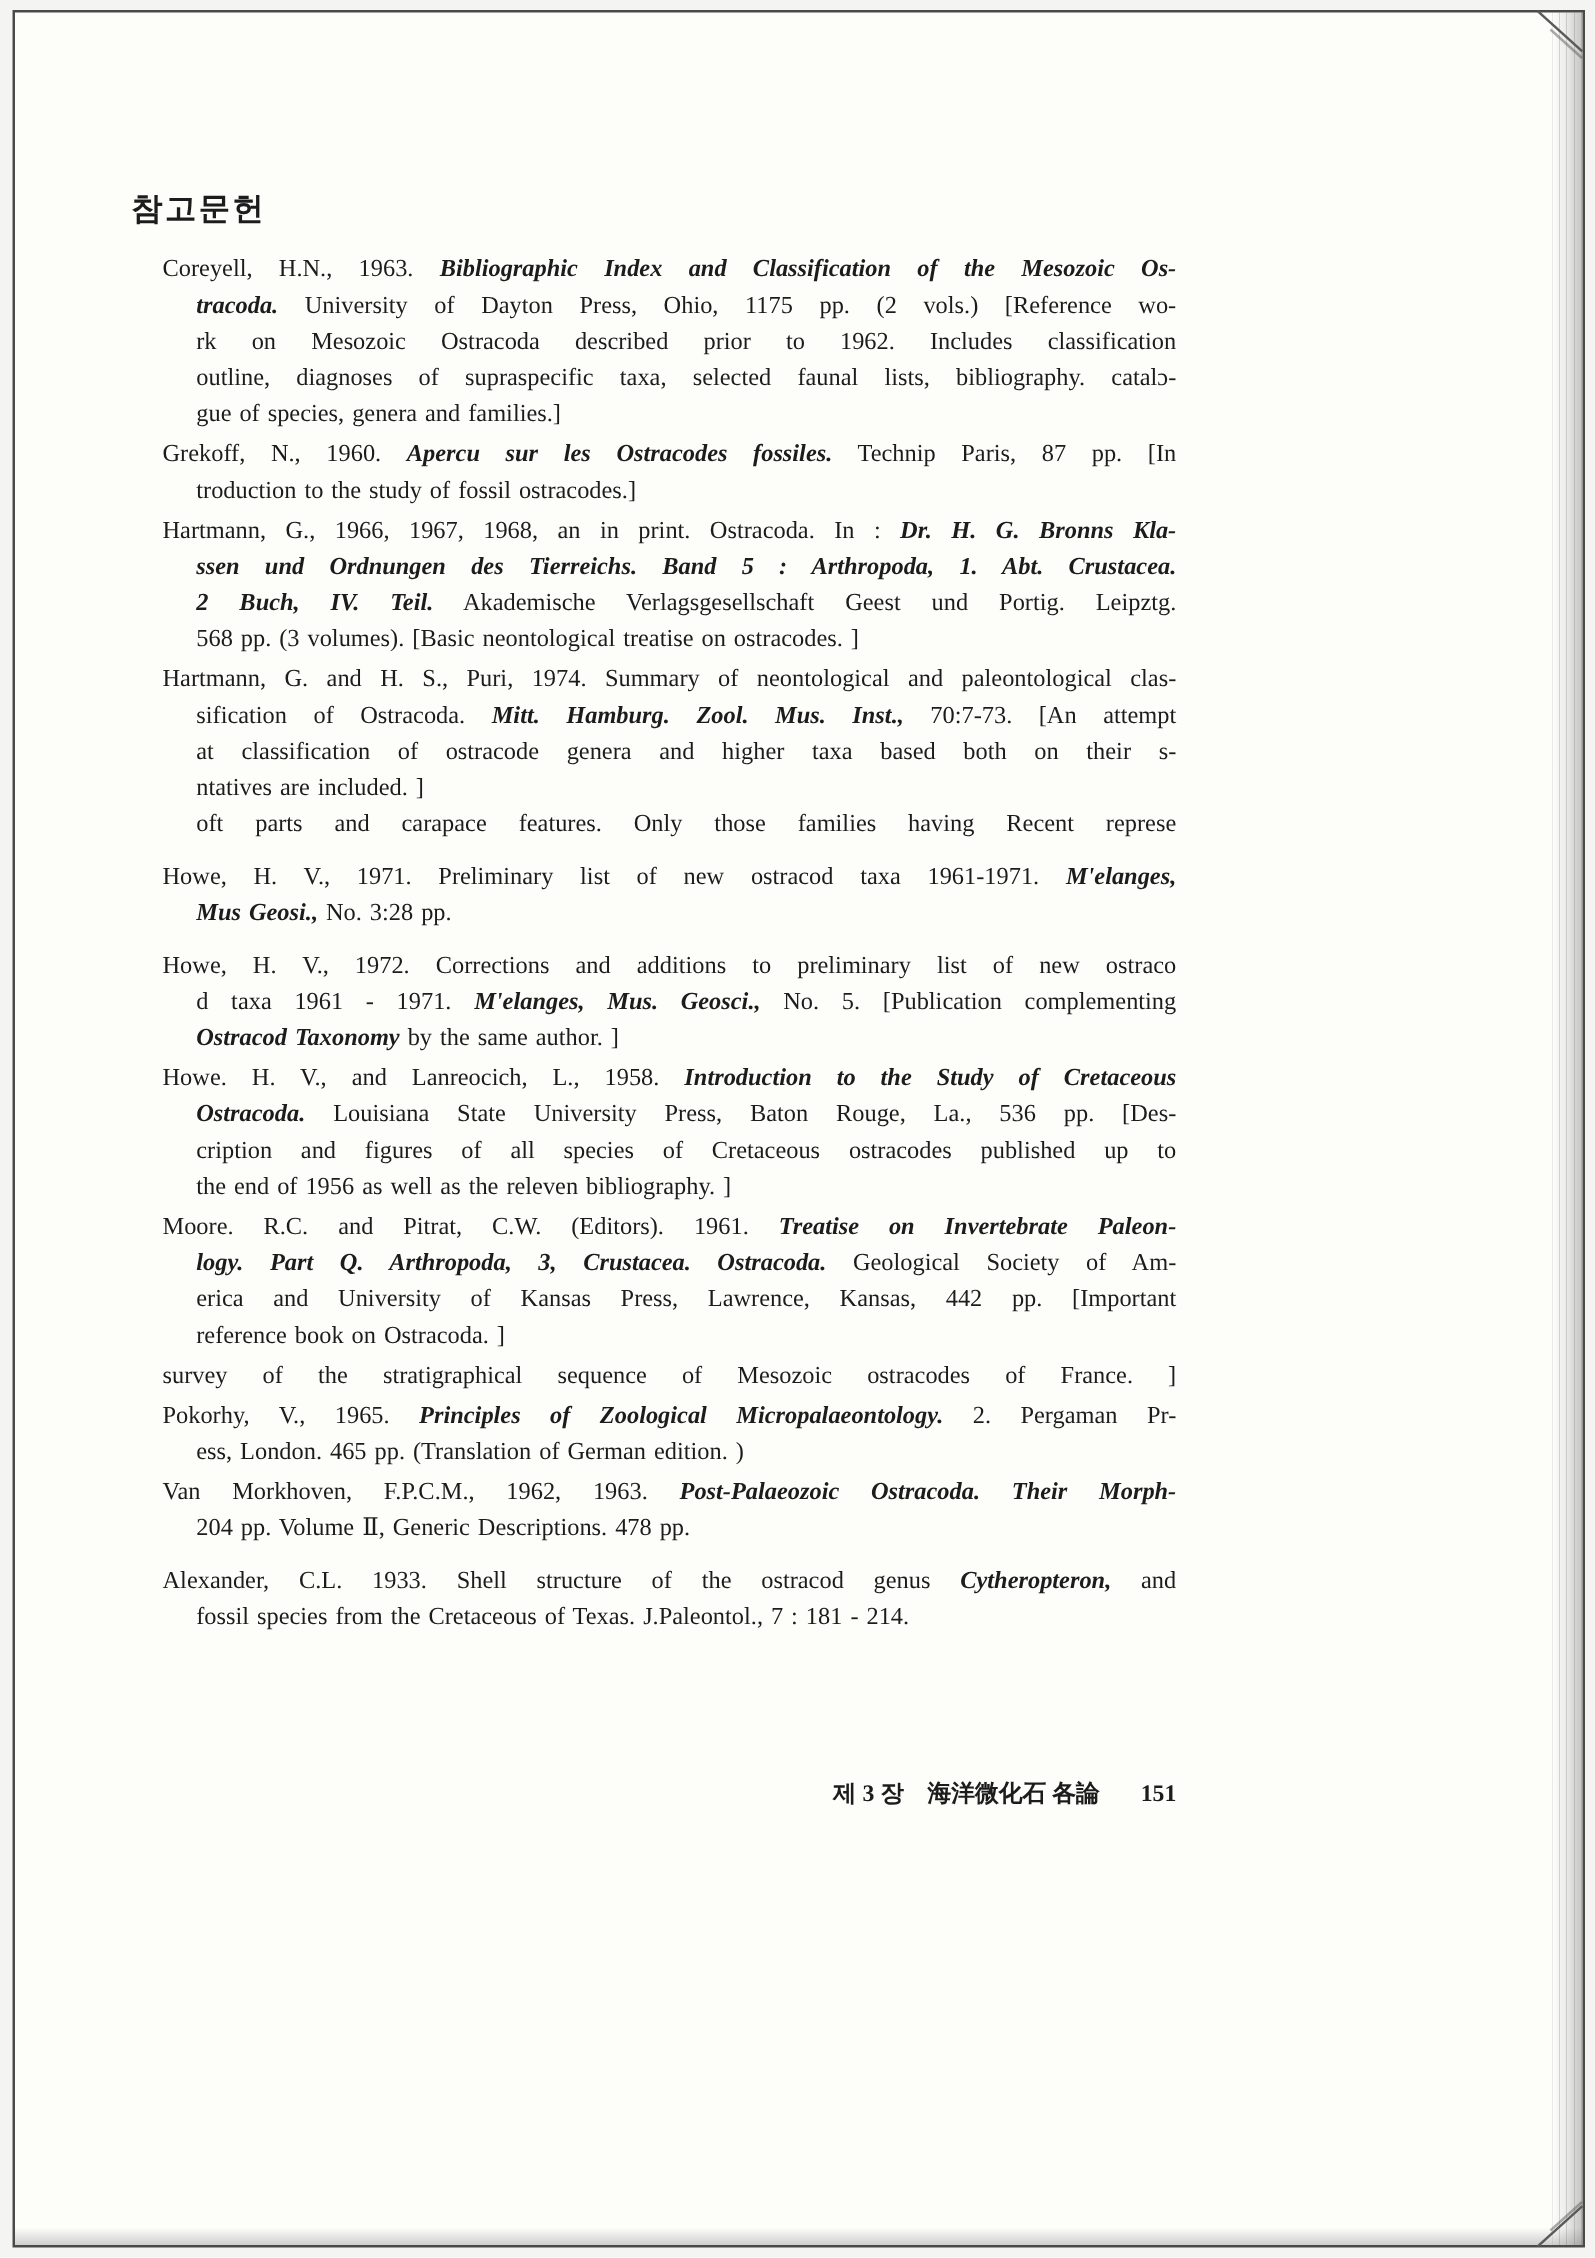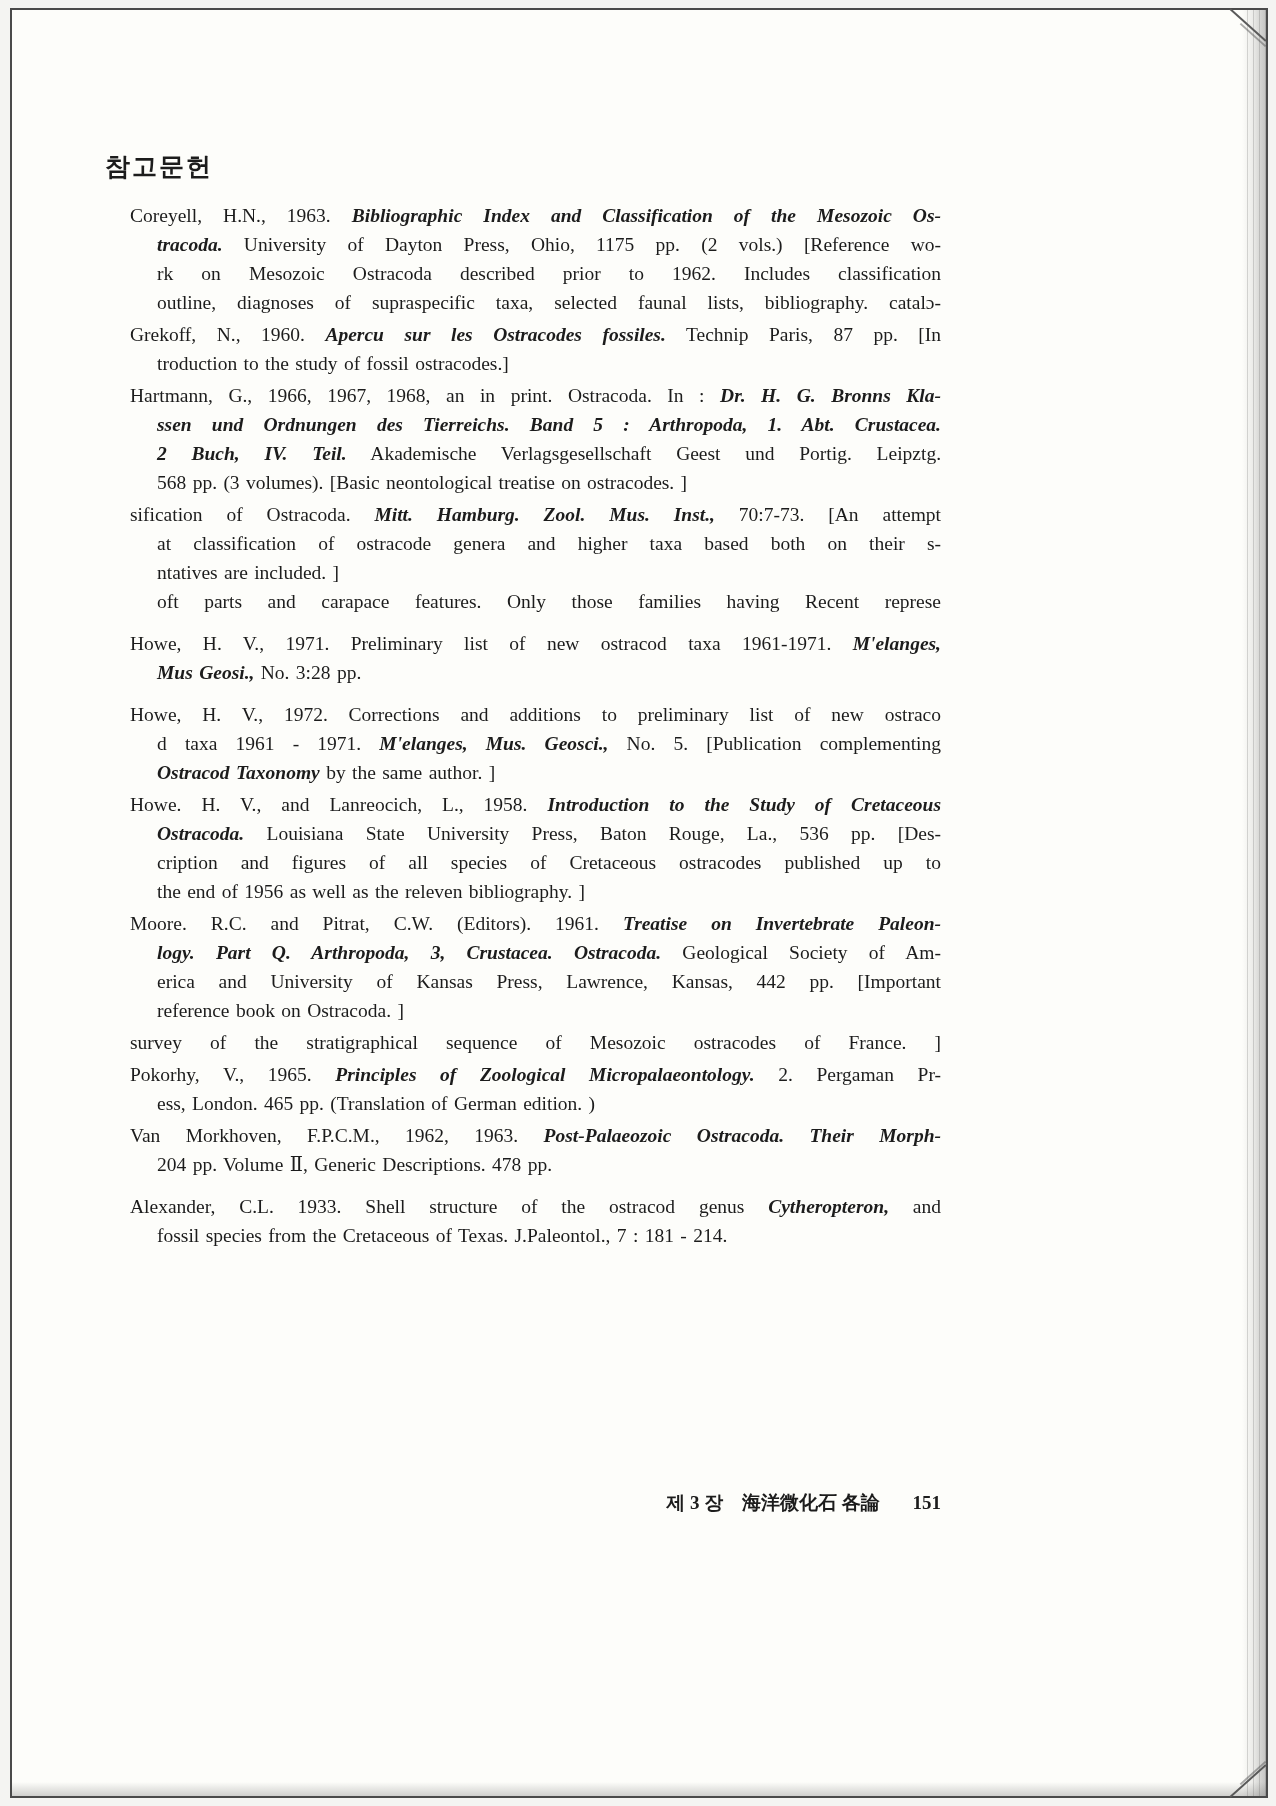--- a/index.html
+++ b/index.html
@@ -59,21 +59,21 @@
     word-spacing: 1.5px;
     white-space: normal;
     margin-left: 25px;
   }
   .line + .line { padding-left: 27px; }
   .line.j { text-align: justify; text-align-last: justify; }
   .it { font-style: italic; font-weight: 600; }
 
   .footer {
     position: absolute;
-    left: 93px; top: 1480px; width: 836px;
+    left: 93px; top: 1412px; width: 836px;
     text-align: right;
     font-size: 19px;
     color: #1c1c1c;
   }
   .footer .chapter { font-weight: 600; }
   .footer .section { font-weight: 700; margin-left: 14px; }
   .footer .pagenum { font-weight: 700; margin-left: 28px; }
 </style>
 </head>
 <body>
@@ -87,32 +87,34 @@
   <div class="diag diag-br2"></div>
 
   <div class="content">
     <h1 class="title">참고문헌</h1>
     <div id="reference-list">
         <div class="entry">
           <div class="line j"><span>Coreyell, H.N., 1963. </span><span class="it">Bibliographic Index and Classification of the Mesozoic Os-</span></div>
           <div class="line j"><span class="it">tracoda.</span><span> University of Dayton Press, Ohio, 1175 pp. (2 vols.) [Reference wo-</span></div>
           <div class="line j"><span>rk on Mesozoic Ostracoda described prior to 1962. Includes classification</span></div>
           <div class="line j"><span>outline, diagnoses of supraspecific taxa, selected faunal lists, bibliography. catalɔ-</span></div>
+          <div class="line"><span>gue of species, genera and families.]</span></div>
         </div>
         <div class="entry">
           <div class="line j"><span>Grekoff, N., 1960. </span><span class="it">Apercu sur les Ostracodes fossiles.</span><span> Technip Paris, 87 pp. [In</span></div>
           <div class="line"><span>troduction to the study of fossil ostracodes.]</span></div>
         </div>
         <div class="entry">
           <div class="line j"><span>Hartmann, G., 1966, 1967, 1968, an in print. Ostracoda. In : </span><span class="it">Dr. H. G. Bronns Kla-</span></div>
           <div class="line j"><span class="it">ssen und Ordnungen des Tierreichs. Band 5 : Arthropoda, 1. Abt. Crustacea.</span></div>
           <div class="line j"><span class="it">2 Buch, IV. Teil.</span><span> Akademische Verlagsgesellschaft Geest und Portig. Leipztg.</span></div>
           <div class="line"><span>568 pp. (3 volumes). [Basic neontological treatise on ostracodes. ]</span></div>
         </div>
         <div class="entry">
+          <div class="line j"><span>Hartmann, G. and H. S., Puri, 1974. Summary of neontological and paleontological clas-</span></div>
           <div class="line j"><span>sification of Ostracoda. </span><span class="it">Mitt. Hamburg. Zool. Mus. Inst.,</span><span> 70:7-73. [An attempt</span></div>
           <div class="line j"><span>at classification of ostracode genera and higher taxa based both on their s-</span></div>
           <div class="line"><span>ntatives are included. ]</span></div>
           <div class="line j"><span>oft parts and carapace features. Only those families having Recent represe</span></div>
         </div>
         <div class="entry">
           <div class="line j"><span>Howe, H. V., 1971. Preliminary list of new ostracod taxa 1961-1971. </span><span class="it">M'elanges,</span></div>
           <div class="line"><span class="it">Mus Geosi.,</span><span> No. 3:28 pp.</span></div>
         </div>
         <div class="entry">

